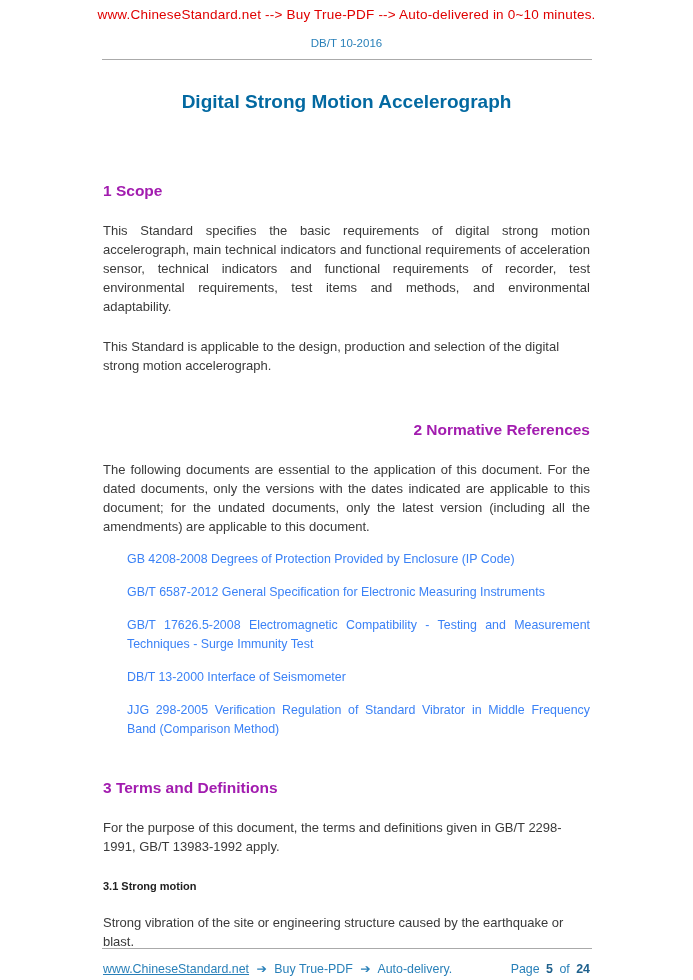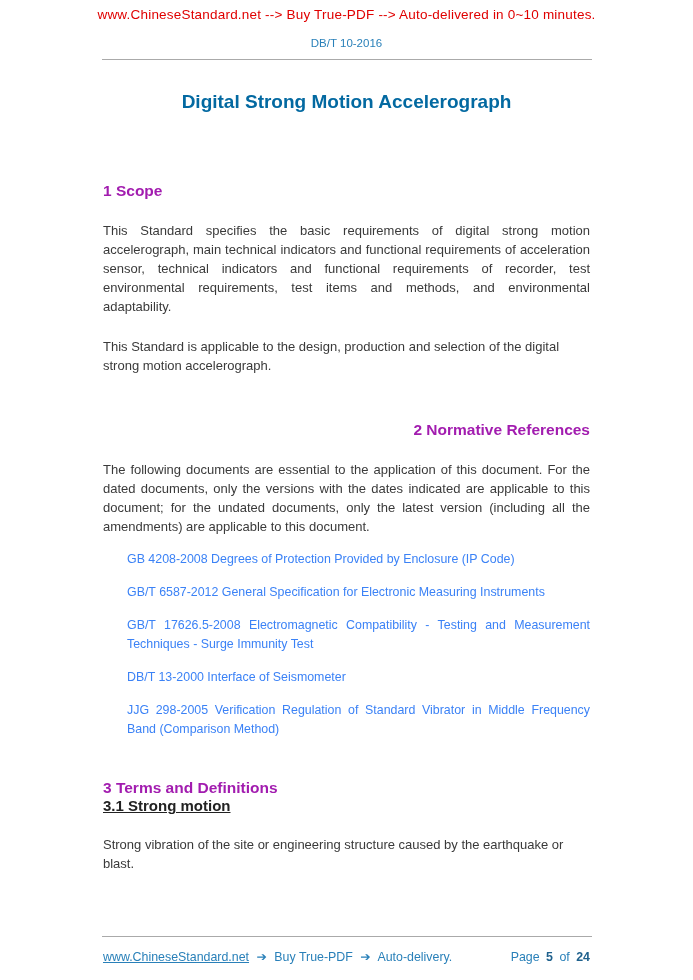--- a/index.html
+++ b/index.html
@@ -66,29 +66,29 @@
   .ref-list { margin-top: 6px; }
   .ref-item {
     margin-top: 14px;
     margin-left: 24px;
     font-size: 12.4px;
     line-height: 19px;
     color: #3b82f6;
   }
   .ref-item.justify { text-align: justify; }
   .sub-heading {
-    font-size: 15px;
+    margin-top: 24px;
+    font-size: 11px;
     font-weight: bold;
     color: #222222;
-    text-decoration: underline;
   }
   .footer {
     position: absolute;
     left: 0;
-    bottom: 16px;
+    bottom: 4px;
     width: 693px;
   }
   .footer-rule {
     width: 490px;
     margin: 0 auto;
     border: none;
     border-top: 1px solid #aaaaaa;
   }
   .footer-row {
     width: 487px;
@@ -133,20 +133,21 @@
 
     <div class="ref-list">
       <div class="ref-item">GB 4208-2008 Degrees of Protection Provided by Enclosure (IP Code)</div>
       <div class="ref-item">GB/T 6587-2012 General Specification for Electronic Measuring Instruments</div>
       <div class="ref-item justify">GB/T 17626.5-2008 Electromagnetic Compatibility - Testing and Measurement Techniques - Surge Immunity Test</div>
       <div class="ref-item">DB/T 13-2000 Interface of Seismometer</div>
       <div class="ref-item justify">JJG 298-2005 Verification Regulation of Standard Vibrator in Middle Frequency Band (Comparison Method)</div>
     </div>
 
     <h2 class="section-heading heading-terms">3 Terms and Definitions</h2>
+    <p class="body-text">For the purpose of this document, the terms and definitions given in GB/T 2298-1991, GB/T 13983-1992 apply.</p>
     <div class="sub-heading">3.1 Strong motion</div>
     <p class="body-text">Strong vibration of the site or engineering structure caused by the earthquake or blast.</p>
 
   </div>
 
   <div class="footer">
     <hr class="footer-rule">
     <div class="footer-row">
       <div class="footer-left">
         <span class="footer-link">www.ChineseStandard.net</span>

